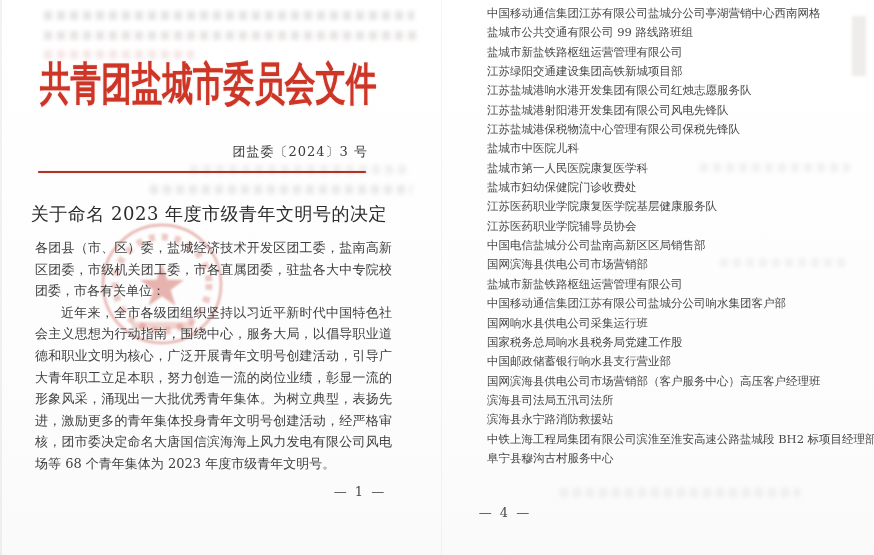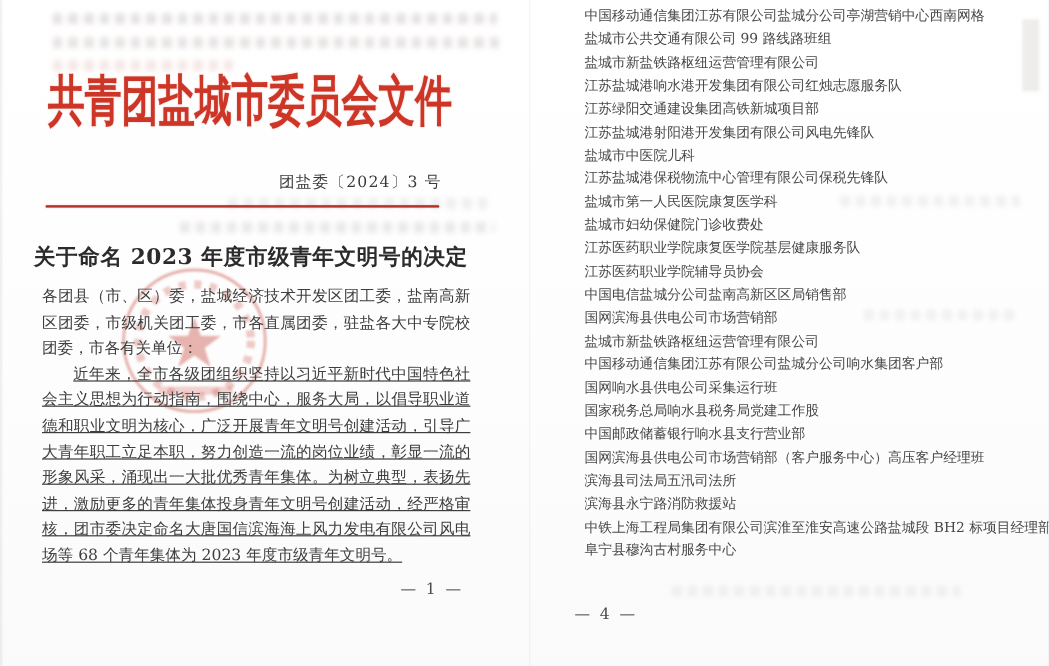--- a/index.html
+++ b/index.html
@@ -24,30 +24,30 @@
   .doc-number{
     position:absolute;left:38px;top:143px;width:330px;
     text-align:right;font-size:13px;color:#3a3a3a;letter-spacing:1px;
   }
   .red-rule{
     position:absolute;left:38px;top:171px;width:328px;height:2px;
     background:#b23325;border-radius:1px;box-shadow:0 0 1px rgba(178,51,37,.6);
   }
   .doc-title{
     position:absolute;left:18px;top:202px;width:382px;
-    text-align:center;font-size:18px;font-weight:bold;color:#2b2b2b;
+    text-align:center;font-size:18px;font-weight:normal;color:#2b2b2b;
     letter-spacing:0.5px;white-space:nowrap;
   }
   .body-text{
     position:absolute;left:35px;top:237px;width:357px;
     font-size:13px;line-height:21.6px;color:#3e3e3e;
     text-align:justify;
   }
   .body-text p{margin:0;}
-  .body-text p.indent{text-indent:2em;text-decoration:underline;}
+  .body-text p.indent{text-indent:2em;}
   .pagenum{
     position:absolute;font-size:13px;color:#4a4a4a;letter-spacing:2px;white-space:nowrap;
   }
   .pagenum.left{left:300px;top:484px;width:120px;text-align:center;}
   .pagenum.right{left:465px;top:505px;width:80px;text-align:center;}
 
   
   .stamp{position:absolute;left:96px;top:218px;width:136px;height:136px;filter:blur(1.1px);pointer-events:none;}
 
   
@@ -112,25 +112,25 @@
 
     <div class="smudge" style="left:700px;top:163px;width:150px;opacity:.20"></div>
     <div class="smudge" style="left:720px;top:258px;width:130px;opacity:.18"></div>
     <div class="smudge" style="left:560px;top:488px;width:240px;opacity:.18"></div>
     <div class="artifact" style="left:852px;top:16px;width:14px;height:60px;opacity:.5"></div>
 
     <div class="award-list">
       <div class="list-line">中国移动通信集团江苏有限公司盐城分公司亭湖营销中心西南网格</div>
         <div class="list-line">盐城市公共交通有限公司 99 路线路班组</div>
         <div class="list-line">盐城市新盐铁路枢纽运营管理有限公司</div>
+        <div class="list-line">江苏绿阳交通建设集团高铁新城项目部</div>
         <div class="list-line">江苏盐城港响水港开发集团有限公司红烛志愿服务队</div>
-        <div class="list-line">江苏绿阳交通建设集团高铁新城项目部</div>
         <div class="list-line">江苏盐城港射阳港开发集团有限公司风电先锋队</div>
+        <div class="list-line">江苏盐城港保税物流中心管理有限公司保税先锋队</div>
         <div class="list-line">盐城市中医院儿科</div>
-        <div class="list-line">江苏盐城港保税物流中心管理有限公司保税先锋队</div>
         <div class="list-line">盐城市第一人民医院康复医学科</div>
         <div class="list-line">盐城市妇幼保健院门诊收费处</div>
         <div class="list-line">江苏医药职业学院康复医学院基层健康服务队</div>
         <div class="list-line">江苏医药职业学院辅导员协会</div>
         <div class="list-line">中国电信盐城分公司盐南高新区区局销售部</div>
         <div class="list-line">国网滨海县供电公司市场营销部</div>
         <div class="list-line">盐城市新盐铁路枢纽运营管理有限公司</div>
         <div class="list-line">中国移动通信集团江苏有限公司盐城分公司响水集团客户部</div>
         <div class="list-line">国网响水县供电公司采集运行班</div>
         <div class="list-line">国家税务总局响水县税务局党建工作股</div>

